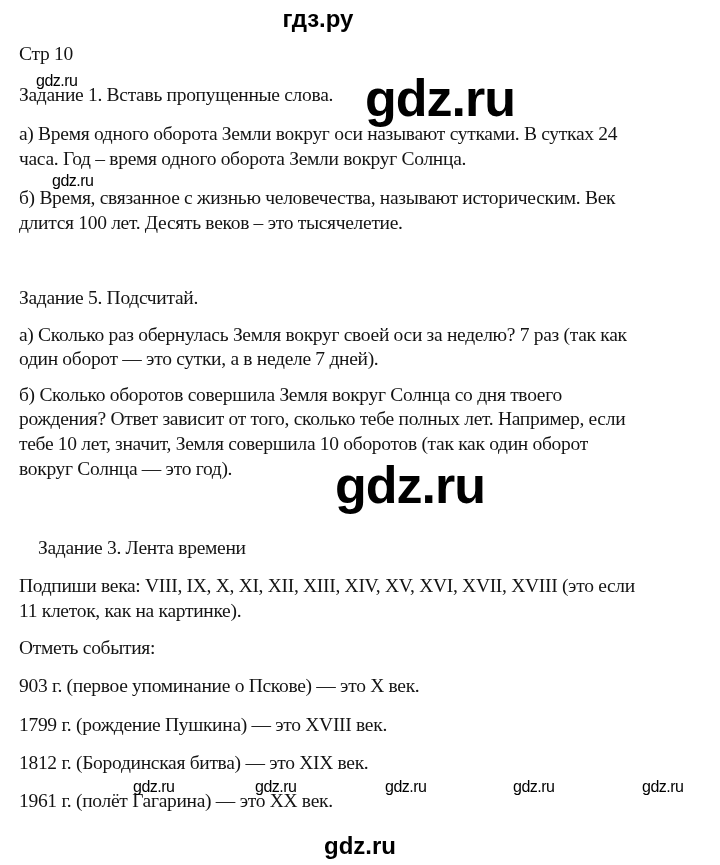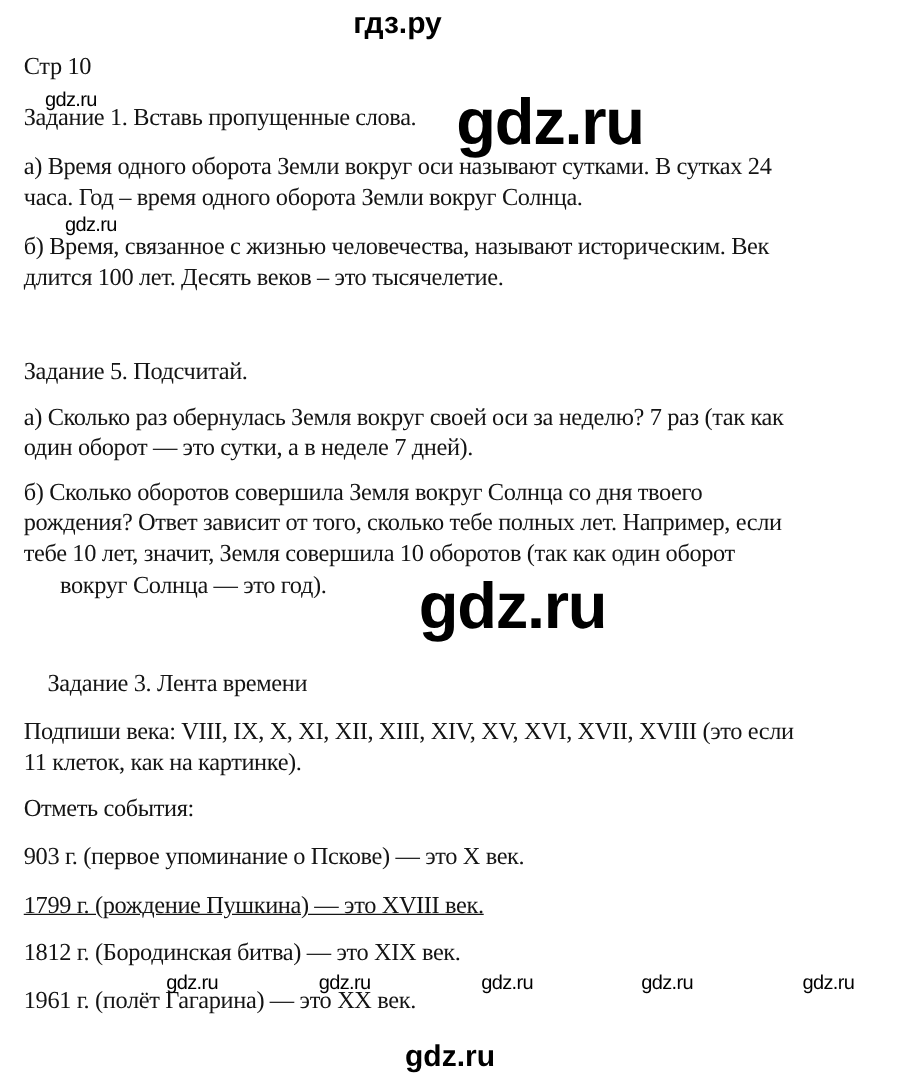--- a/index.html
+++ b/index.html
@@ -86,28 +86,28 @@
   <div class="line" style="top:107px;text-align:center;">часа. Год – время одного оборота Земли вокруг Солнца.</div>
   <div class="line" style="top:146px;text-align:right;">б) Время, связанное с жизнью человечества, называют историческим. Век</div>
   <div class="line" style="top:171px;">длится 100 лет. Десять веков – это тысячелетие.</div>
 
   <div class="line" style="top:246px;">Задание 5. Подсчитай.</div>
   <div class="line" style="top:283px;">а) Сколько раз обернулась Земля вокруг своей оси за неделю? 7 раз (так как</div>
   <div class="line" style="top:307px;text-align:right;">один оборот — это сутки, а в неделе 7 дней).</div>
   <div class="line" style="top:343px;">б) Сколько оборотов совершила Земля вокруг Солнца со дня твоего</div>
   <div class="line" style="top:367px;">рождения? Ответ зависит от того, сколько тебе полных лет. Например, если</div>
   <div class="line" style="top:392px;">тебе 10 лет, значит, Земля совершила 10 оборотов (так как один оборот</div>
-  <div class="line" style="top:417px;margin-left:29px;">вокруг Солнца — это год).</div>
+  <div class="line" style="top:417px;">вокруг Солнца — это год).</div>
 
   <div class="line" style="top:496px;margin-left:19px;">Задание 3. Лента времени</div>
   <div class="line" style="top:534px;">Подпиши века: VIII, IX, X, XI, XII, XIII, XIV, XV, XVI, XVII, XVIII (это если</div>
   <div class="line" style="top:559px;">11 клеток, как на картинке).</div>
   <div class="line" style="top:596px;">Отметь события:</div>
   <div class="line" style="top:634px;">903 г. (первое упоминание о Пскове) — это X век.</div>
-  <div class="line" style="top:673px;text-decoration:underline;">1799 г. (рождение Пушкина) — это XVIII век.</div>
+  <div class="line" style="top:673px;">1799 г. (рождение Пушкина) — это XVIII век.</div>
   <div class="line" style="top:711px;">1812 г. (Бородинская битва) — это XIX век.</div>
   <div class="line" style="top:749px;">1961 г. (полёт Гагарина) — это XX век.</div>
 </div>
 
 <div class="wm-small" style="left:36px; top:72px;">gdz.ru</div>
 <div class="wm-large" style="left:365px; top:70px;">gdz.ru</div>
 <div class="wm-small" style="left:52px; top:172px;">gdz.ru</div>
 <div class="wm-large" style="left:335px; top:457px;">gdz.ru</div>
 <div class="wm-small" style="left:133px; top:778px;">gdz.ru</div>
 <div class="wm-small" style="left:255px; top:778px;">gdz.ru</div>

